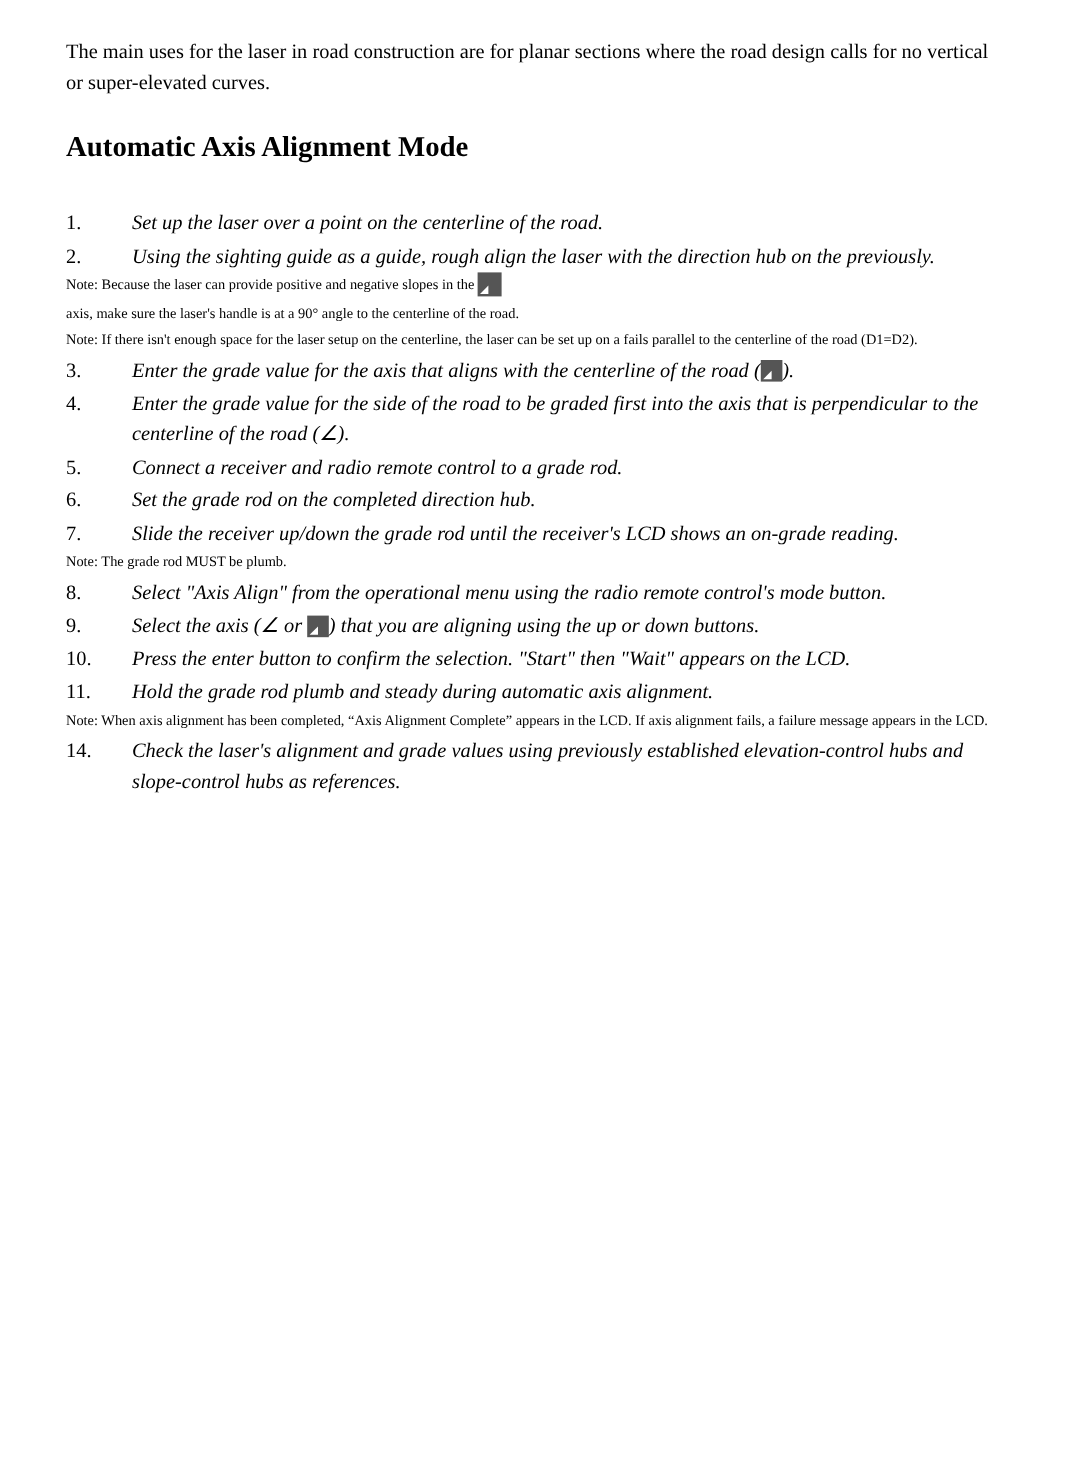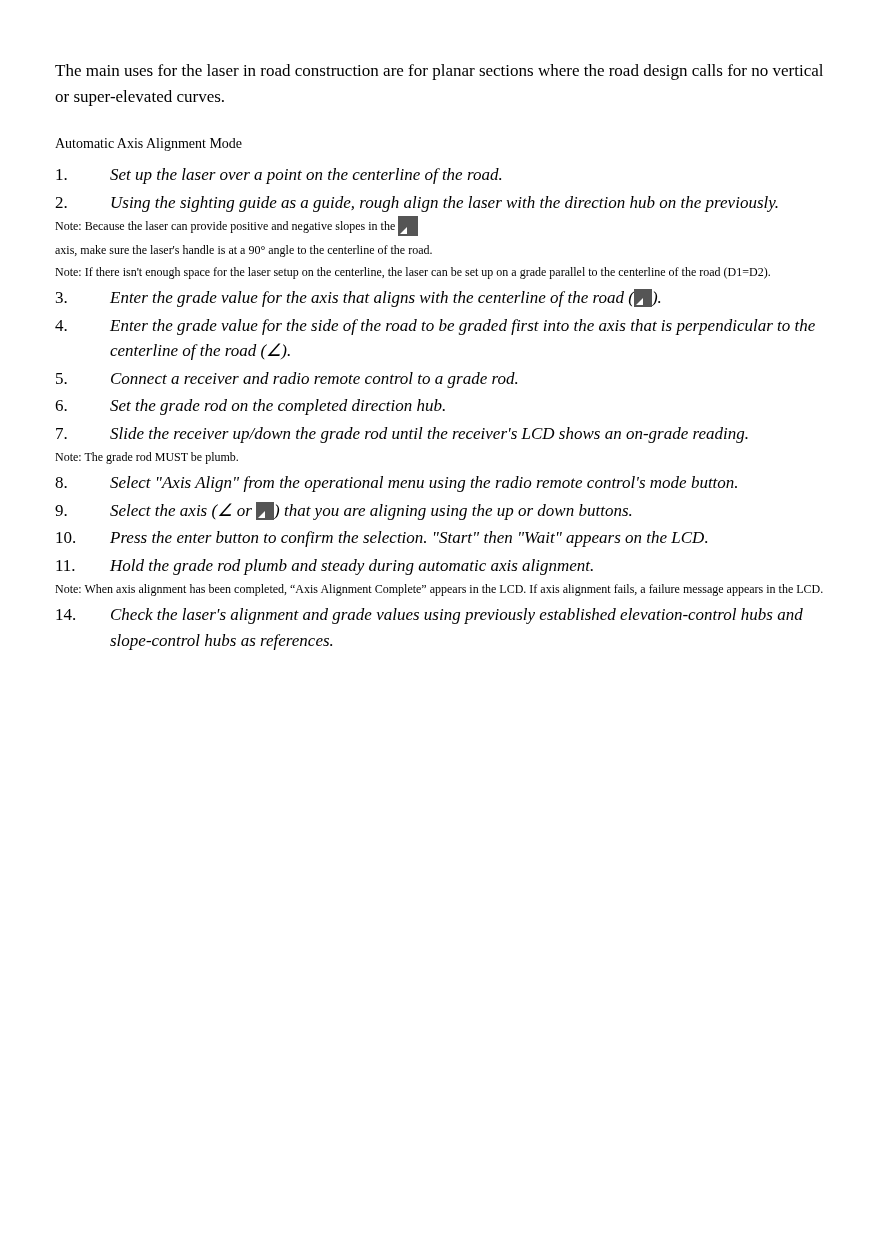--- a/index.html
+++ b/index.html
@@ -18,27 +18,26 @@
       min-height: 1235px;
       padding: 30px 55px 40px 55px;
     }
 
     .content-wrapper {
       width: 100%;
     }
 
     .intro-paragraph {
       margin-bottom: 24px;
-      margin-top: 28px;
     }
 
     .section-heading {
-      font-size: 14px;
-      font-weight: normal;
-      margin-bottom: 8px;
+      font-size: 24px;
+      font-weight: bold;
+      margin-bottom: 32px;
     }
 
     .note-text {
       margin-bottom: 4px;
       font-size: 12px;
       line-height: 1.5;
     }
 
     .icon-box {
       display: inline-block;
@@ -92,21 +91,21 @@
   </div>
 
   <div class="list-item-row">
     <span class="num-col">2.</span>
     <span class="text-col">Using the sighting guide as a guide, rough align the laser with the direction hub on the previously.</span>
   </div>
 
   <p class="note-text">Note: Because the laser can provide positive and negative slopes in the <span class="icon-box"></span></p>
   <p class="note-text">axis, make sure the laser's handle is at a 90° angle to the centerline of the road.</p>
 
-  <p class="note-text">Note: If there isn't enough space for the laser setup on the centerline, the laser can be set up on a grade parallel to the centerline of the road (D1=D2).</p>
+  <p class="note-text">Note: If there isn't enough space for the laser setup on the centerline, the laser can be set up on a fails parallel to the centerline of the road (D1=D2).</p>
 
   <div class="list-item-row">
     <span class="num-col">3.</span>
     <span class="text-col">Enter the grade value for the axis that aligns with the centerline of the road (<span class="icon-box" style="width:18px;height:18px;"></span>).</span>
   </div>
 
   <div class="list-item-row">
     <span class="num-col">4.</span>
     <span class="text-col">Enter the grade value for the side of the road to be graded first into the axis that is perpendicular to the centerline of the road (∠).</span>
   </div>

